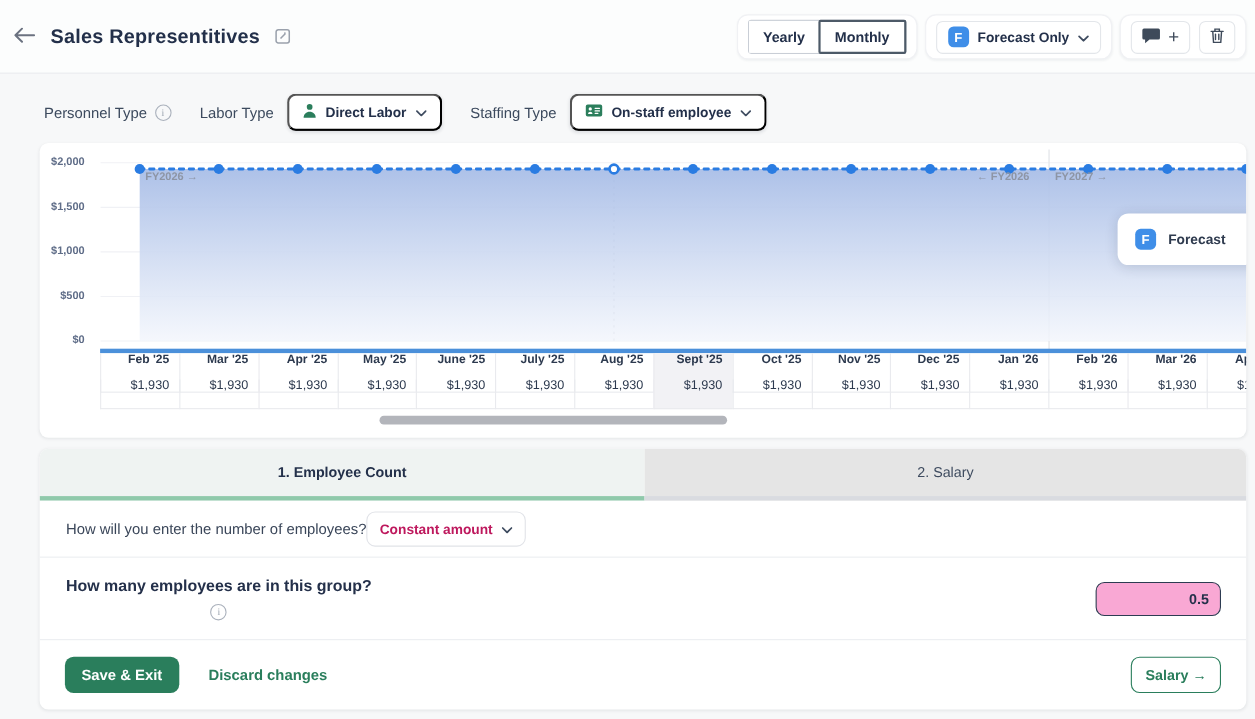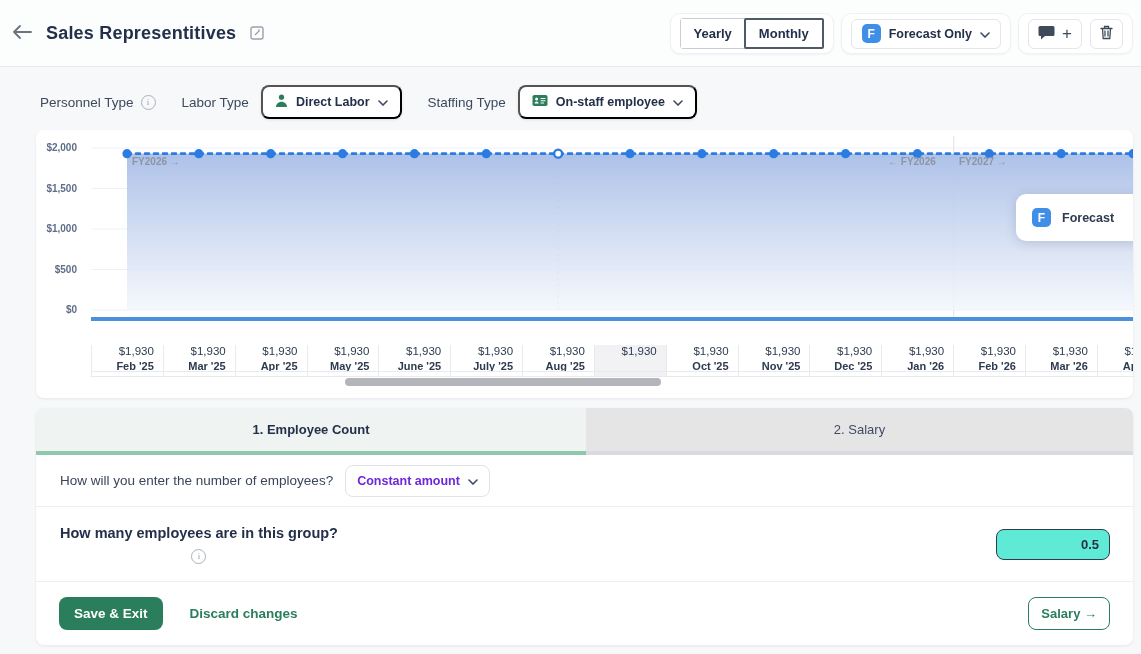--- a/index.html
+++ b/index.html
@@ -47,22 +47,22 @@
     color:#5f6d88; }
   #y-axis { position:absolute; left:0; top:0; width:49px; height:192px; }
   .fy-lab { position:absolute; top:26px; font:600 10px "Liberation Sans",sans-serif; color:#8d95a5; white-space:nowrap; }
   #chart-svg { position:absolute; left:0; top:0; }
   .axis-bar { position:absolute; left:55px; top:187px; width:1042px; height:4px; background:#4b90da; }
   #month-row, #value-row { position:absolute; left:55px; display:flex; }
   #month-row { top:191px; }
   #value-row { top:215px; }
   .mcell, .vcell { width:71.857px; flex:0 0 auto; border-left:1px solid #e9eaee; text-align:right;
     padding-right:9px; white-space:nowrap; overflow:hidden; }
-  .mcell { height:17px; line-height:24px; font:bold 11px "Liberation Sans",sans-serif; color:#2d3a4f;
-    border-bottom:1px solid #e9eaee;margin-top:39px; }
+  .mcell { height:36px; line-height:24px; font:bold 11px "Liberation Sans",sans-serif; color:#2d3a4f;
+    border-bottom:1px solid #e9eaee; }
   .vcell { height:27px; line-height:27px; font:400 11.5px "Liberation Sans",sans-serif; color:#2d3a4f;
     border-bottom:1px solid #e9eaee; }
   .hl { background:#f2f2f5; }
   .scroll-thumb { position:absolute; left:309px; top:248px; width:316px; height:8px; border-radius:4px;
     background:#b3b5bb; cursor:pointer; }
   .legend-tip { position:absolute; left:980px; top:64px; width:210px; height:47px; background:#fff;
     border-radius:10px; box-shadow:0 2px 12px rgba(20,30,60,.16); display:flex; align-items:center;
     gap:11px; padding-left:16px; }
   .legend-tip .txt { font:600 12.5px "Liberation Sans",sans-serif; color:#2e3a4e; }
 
@@ -70,28 +70,28 @@
   .form-card { position:absolute; left:36px; top:408px; width:1097px; height:237px; background:#fff;
     border-radius:8px; box-shadow:0 1px 3px rgba(16,24,40,.08); overflow:hidden; }
   .tabs { display:flex; height:47px; }
   .tab { display:flex; align-items:center; justify-content:center; cursor:pointer;
     font:400 13px "Liberation Sans",sans-serif; color:#3f4c60; }
   .tab.active { background:#eff3f2; border-bottom:4px solid #8fc9ab; font-weight:bold; color:#23304a; }
   .tab.inactive { background:#e5e5e5; border-bottom:4px solid #d9dbe0; }
   .tab1 { width:550px; } .tab2 { width:547px; }
   .frow { position:relative; display:flex; align-items:center; }
   .row-method { height:51px; padding-left:24px; font-size:13.5px; color:#3a4659; }
-  .method-chip { display:flex; align-items:flex-start; gap:8px; margin-left:12px; background:#fff;
+  .method-chip { display:flex; align-items:flex-start; gap:8px; background:#fff;
     border:1px solid #e1e3e8; border-radius:8px; padding:8px 11px; font:600 12.5px "Liberation Sans",sans-serif;
-    color:#6d28d9; cursor:pointer; }
+    color:#be185d; cursor:pointer; }
   .divider { border-top:1px solid #eceef1; }
   .row-count { height:74px; padding:0 23px 0 24px; justify-content:space-between; }
   .count-q { display:flex; align-items:center; gap:8px; font:bold 14.5px "Liberation Sans",sans-serif; color:#24304a;flex-direction:column; }
   .count-input { width:114px; height:31px; border:1.6px solid #2d3c52; border-radius:8px; text-align:right;
-    padding-right:10px; font:600 13px "Liberation Sans",sans-serif; color:#24304a; background:#5eead4; }
+    padding-right:10px; font:600 13px "Liberation Sans",sans-serif; color:#24304a; background:#f9a8d4; }
   .row-actions { height:63px; padding:0 23px; }
   .save-btn { background:#2a7e5c; color:#fff; border:none; border-radius:8px; padding:9px 15px;
     font:bold 13.5px "Liberation Sans",sans-serif; cursor:pointer; }
   .discard-btn { background:none; border:none; color:#2a7e5c; font:bold 13.5px "Liberation Sans",sans-serif;
     margin-left:27px; cursor:pointer; }
   .spacer { flex:1; }
   .salary-btn { background:#fff; border:1.5px solid #2a7e5c; color:#2a7e5c; border-radius:8px;
     padding:8px 12px; font:bold 13px "Liberation Sans",sans-serif; cursor:pointer; }
   .gi { fill:#2b7e5c; }
 </style>

